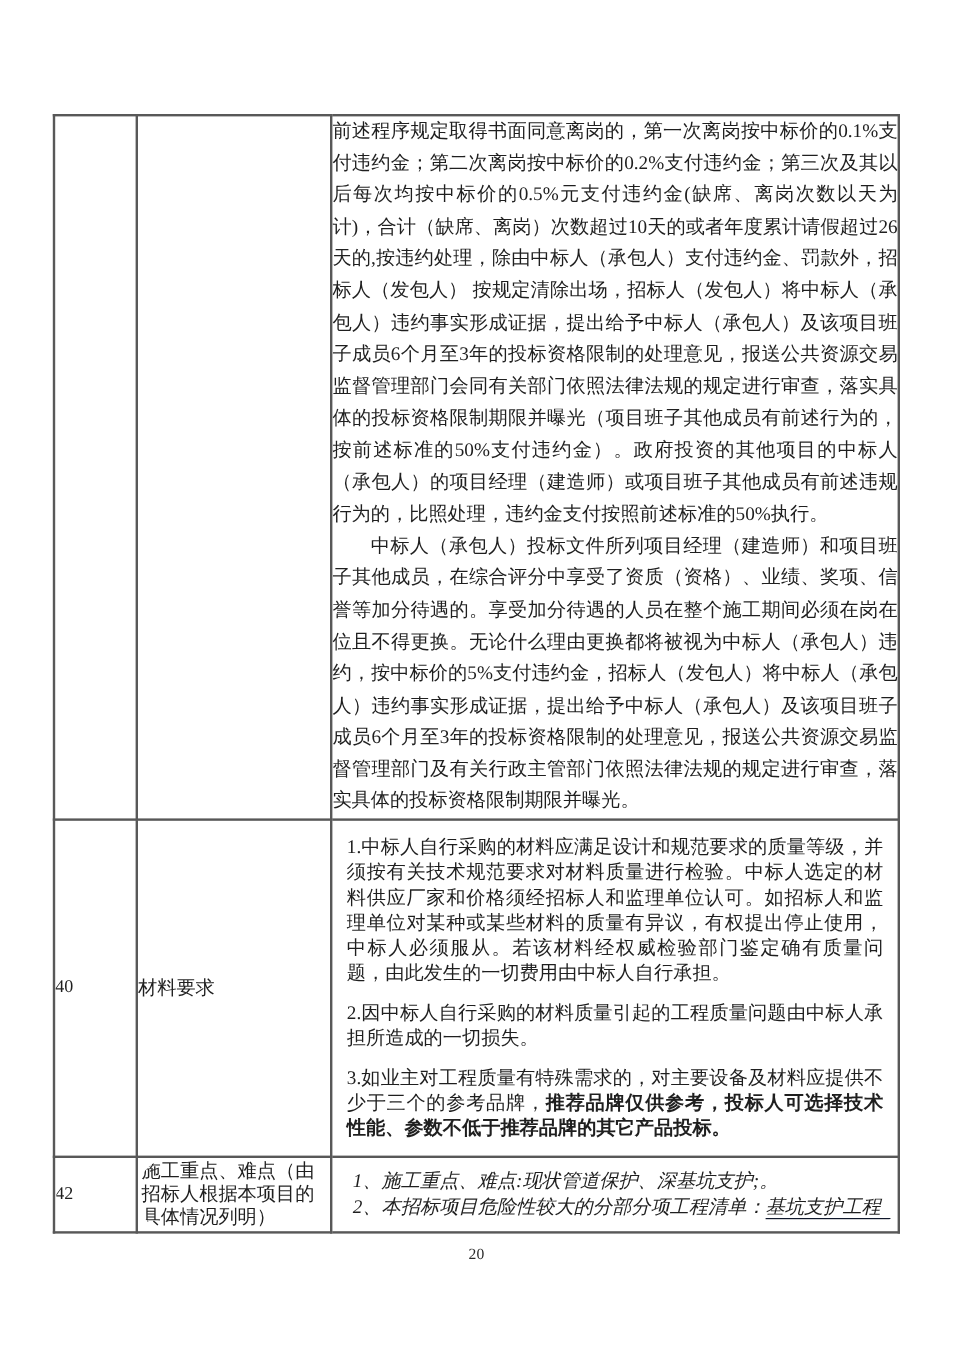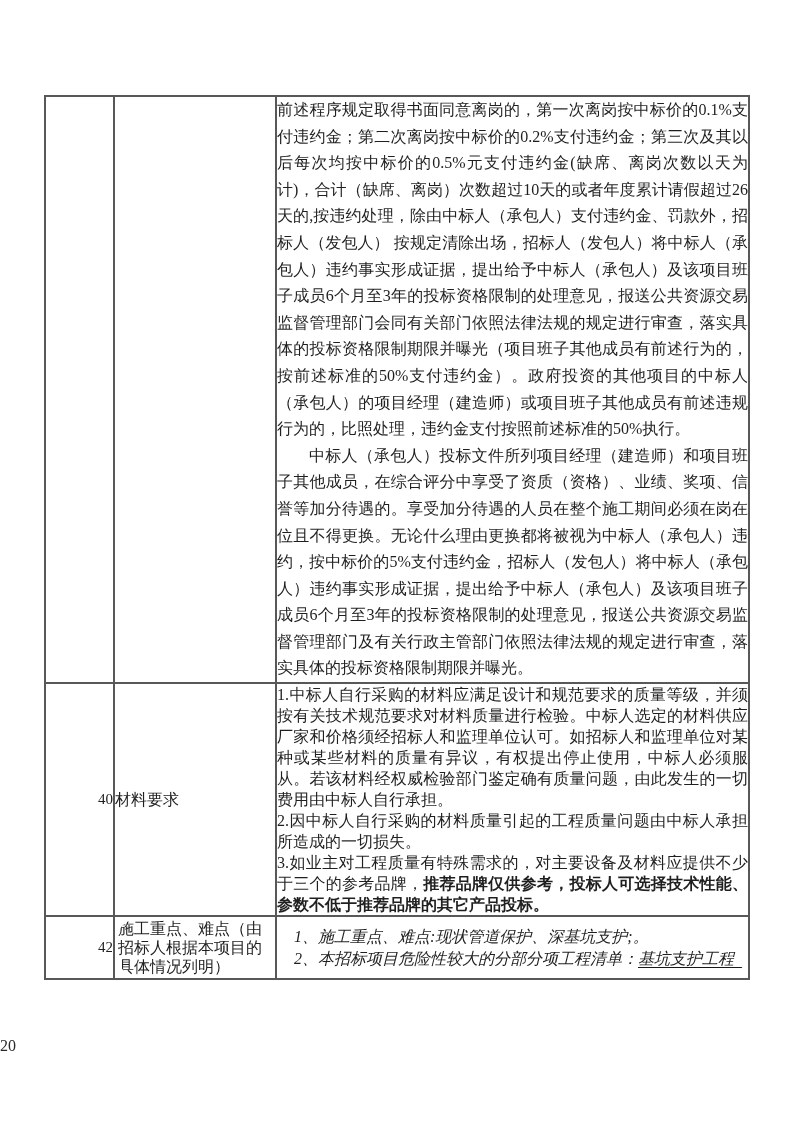--- a/index.html
+++ b/index.html
@@ -17,21 +17,21 @@
     table-layout:fixed;
     width:704px;
   }
   table.doc td {
     border:2px solid #585858;
     padding:0;
     overflow:hidden;
     vertical-align:middle;
   }
   .c-no {
-    text-align:right;
+    text-align:left;
     font-size:15px;
   }
   .c-title {
     font-size:16px;
     padding:2px 3px;
     line-height:20px;
   }
   .c-content {
     font-size:16px;
     padding:1px 3px 1px 4px;
@@ -43,38 +43,39 @@
   .r-cont  .c-no, .r-cont  .c-title, .r-cont  .c-content { height:583px; }
   .r-40    .c-no, .r-40    .c-title, .r-40    .c-content { height:227px; }
   .r-41    .c-no, .r-41    .c-title, .r-41    .c-content { height:38px; }
   .r-42    .c-no, .r-42    .c-title, .r-42    .c-content { height:52px;border-radius:26px; }
 
   .r-cont .c-content { line-height:26.6px; }
   .r-cont p { margin:0; }
   .r-cont p.indent { text-indent:2em; }
 
   .r-40 .c-content { line-height:21px; }
-  .r-40 .item { margin:0; }
+  .r-40 .item { margin:12px; }
   .bold-seg { font-weight:bold; }
 
   .r-41 .c-content { line-height:21px; }
 
   .r-42 .c-title { line-height:19px; padding:2px 3px; }
   .r-42 .c-content { vertical-align:middle; line-height:22px;font-style:italic; }
   .r-42 .item { margin:0; padding-left:17px; }
   .underline-seg {
     border-bottom:1px solid #0f172a;
     padding-right:14px;
   }
 
   .pagenum {
     position:absolute;
     top:1037px; left:0;
     width:100%;
-    font-size:16px;
+    text-align:center;
+    font-size:13px;
     color:#2a2a2a;
   }
 </style>
 </head>
 <body>
 
 <div class="page">
 
   <table class="doc">
     <colgroup>

